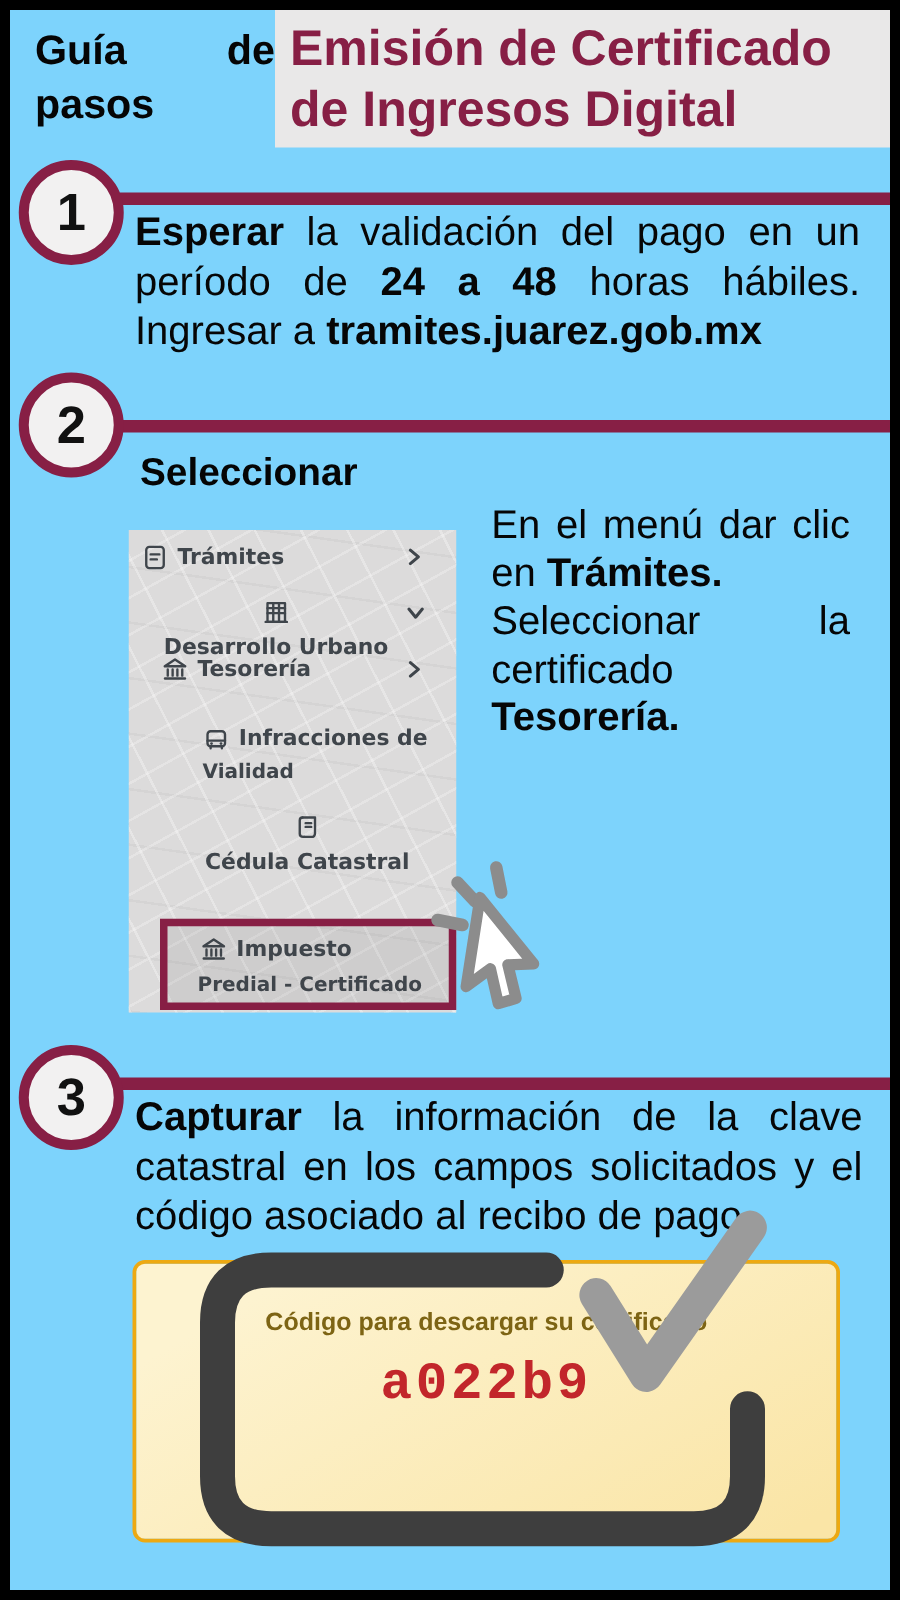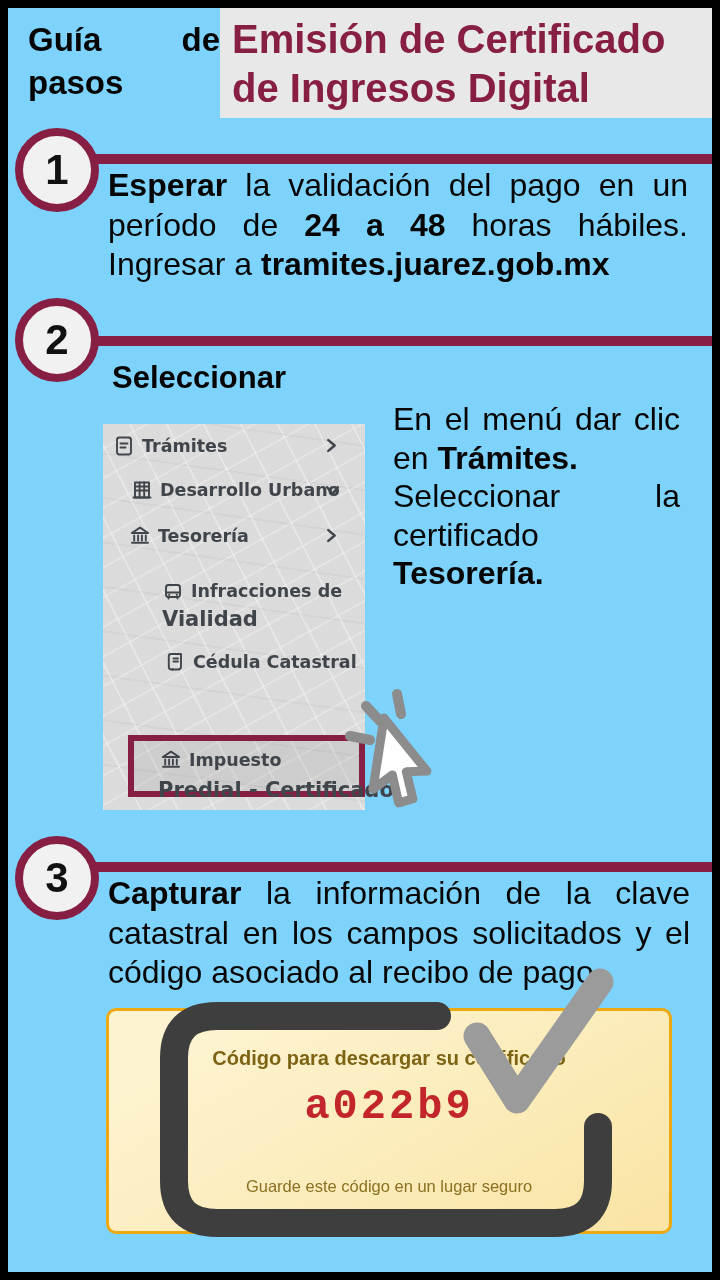--- a/index.html
+++ b/index.html
@@ -55,24 +55,24 @@
       repeating-linear-gradient(-29deg, rgba(255,255,255,.26) 0 2px, rgba(255,255,255,0) 2px 26px),
       repeating-linear-gradient(8deg, rgba(150,150,150,.10) 0 2px, rgba(150,150,150,0) 2px 44px),
       #DCDBDB;
     margin-top: 30px;
   }
   .mrow{position:absolute;display:flex;align-items:center;gap:7px;
     font-family:"DejaVu Sans","Liberation Sans",sans-serif;
     font-size:17.5px;font-weight:bold;color:var(--menu-ink);white-space:nowrap;}
   .mrow svg{flex:0 0 auto;}
   .m2line{position:absolute;font-family:"DejaVu Sans","Liberation Sans",sans-serif;
-    font-size:21px;font-weight:bold;color:var(--menu-ink);white-space:nowrap;}
+    font-size:16px;font-weight:bold;color:var(--menu-ink);white-space:nowrap;}
   .chev{position:absolute;left:222px;}
   .hl-box{
-    position:absolute;left:25px;top:311px;width:237px;height:62px;
+    position:absolute;left:25px;top:311px;width:237px;height:73px;
     box-sizing:border-box;border:6px solid var(--maroon);
     background:rgba(90,90,90,0.10);
   }
 
   
   .code-panel{
     left:98px;top:1000px;width:566px;height:226px;box-sizing:border-box;
     border:3px solid #EDA912;border-radius:10px;
     background:linear-gradient(150deg,#FDF3D0 15%,#FAE5A6 95%);
   }
@@ -114,21 +114,21 @@
       <svg width="22" height="22" viewBox="0 0 22 22" fill="none" stroke="#3F454B" stroke-width="1.9" stroke-linecap="round" stroke-linejoin="round">
           <rect x="4" y="2.5" width="14" height="17" rx="2.5"></rect>
           <path d="M7.5 8.5 H14.5 M7.5 12.5 H12.5"></path>
         </svg>
       <span>Trámites</span>
     </div>
     <svg class="chev" style="top:14px;" width="13" height="15" viewBox="0 0 12 14" fill="none" stroke="#3F454B" stroke-width="2.3" stroke-linecap="round" stroke-linejoin="round">
         <path d="M3 2 L9 7 L3 12"></path>
       </svg>
 
-    <div class="mrow" style="left:28px;top:55px;">
+    <div class="mrow" style="left:28px;top:55px;flex-direction:column;">
       <svg width="22" height="22" viewBox="0 0 22 22" fill="none" stroke="#3F454B" stroke-width="1.9" stroke-linecap="round" stroke-linejoin="round">
           <rect x="4" y="3.5" width="14" height="15"></rect>
           <path d="M4 7.5 H18 M4 11.5 H18 M8.6 3.5 V18.5 M13.2 3.5 V18.5 M2.5 18.5 H19.5"></path>
         </svg>
       <span>Desarrollo Urbano</span>
     </div>
     <svg class="chev" style="top:60px;" width="15" height="13" viewBox="0 0 14 12" fill="none" stroke="#3F454B" stroke-width="2.3" stroke-linecap="round" stroke-linejoin="round">
         <path d="M2 3 L7 9 L12 3"></path>
       </svg>
 
@@ -150,21 +150,21 @@
             <rect x="4" y="5" width="14" height="12" rx="2.5"></rect>
             <path d="M4 12.5 H18 M6.5 17 V18.6 M15.5 17 V18.6"></path>
             <circle cx="7.2" cy="14.8" r="1.1" fill="#3F454B" stroke="none"></circle>
             <circle cx="14.8" cy="14.8" r="1.1" fill="#3F454B" stroke="none"></circle>
           </svg>
         <span>Infracciones de</span>
       </div>
       <div class="m2line" style="position:static;margin-top:5px;">Vialidad</div>
     </div>
 
-    <div class="mrow" style="left:61px;top:227px;">
+    <div class="mrow" style="left:61px;top:227px;flex-direction:column;">
       <svg width="22" height="22" viewBox="0 0 22 22" fill="none" stroke="#3F454B" stroke-width="1.9" stroke-linecap="round" stroke-linejoin="round">
           <path d="M7 3 H17 V15.5 Q17 18.5 14 18.5 H8"></path>
           <path d="M7 3 Q4.8 3 4.8 5.3 V16 Q4.8 18.5 7.6 18.5 H8.8"></path>
           <path d="M9.5 7.5 H14 M9.5 10.5 H14"></path>
         </svg>
       <span>Cédula Catastral</span>
     </div>
 
 
     <div class="hl-box">
@@ -196,21 +196,20 @@
 
   <div class="abs circle" style="left:7px;top:828px;">
     <span>3</span>
   </div>
   <div class="hline" style="top:854px;"></div>
   <div class="abs step-text" style="left:100px;top:866px;width:582px;"><b>Capturar</b><span> la información de la clave catastral en los campos solicitados y el código asociado al recibo de pago.</span></div>
 
   <div class="abs code-panel">
     <div class="cp-title">Código para descargar su certificado</div>
     <div class="cp-code">a022b9</div>
-    <div class="cp-note">Guarde este código en un lugar seguro</div>
   </div>
 
   <svg class="abs overlay" viewBox="8 8 704 1264" width="704" height="1264" fill="none">
     <path d="M 437 1016 L 217 1016 Q 174 1016 174 1058 L 174 1181 Q 174 1223 217 1223 L 555 1223 Q 598 1223 598 1181 L 598 1127" stroke="#3E3E3E" stroke-width="28" stroke-linecap="round" stroke-linejoin="round"></path>
     <path d="M 477 1036 L 517 1100 L 600 982" stroke="#9B9B9B" stroke-width="27" stroke-linecap="round" stroke-linejoin="round"></path>
   </svg>
 
 </div>
 
 </body></html>

